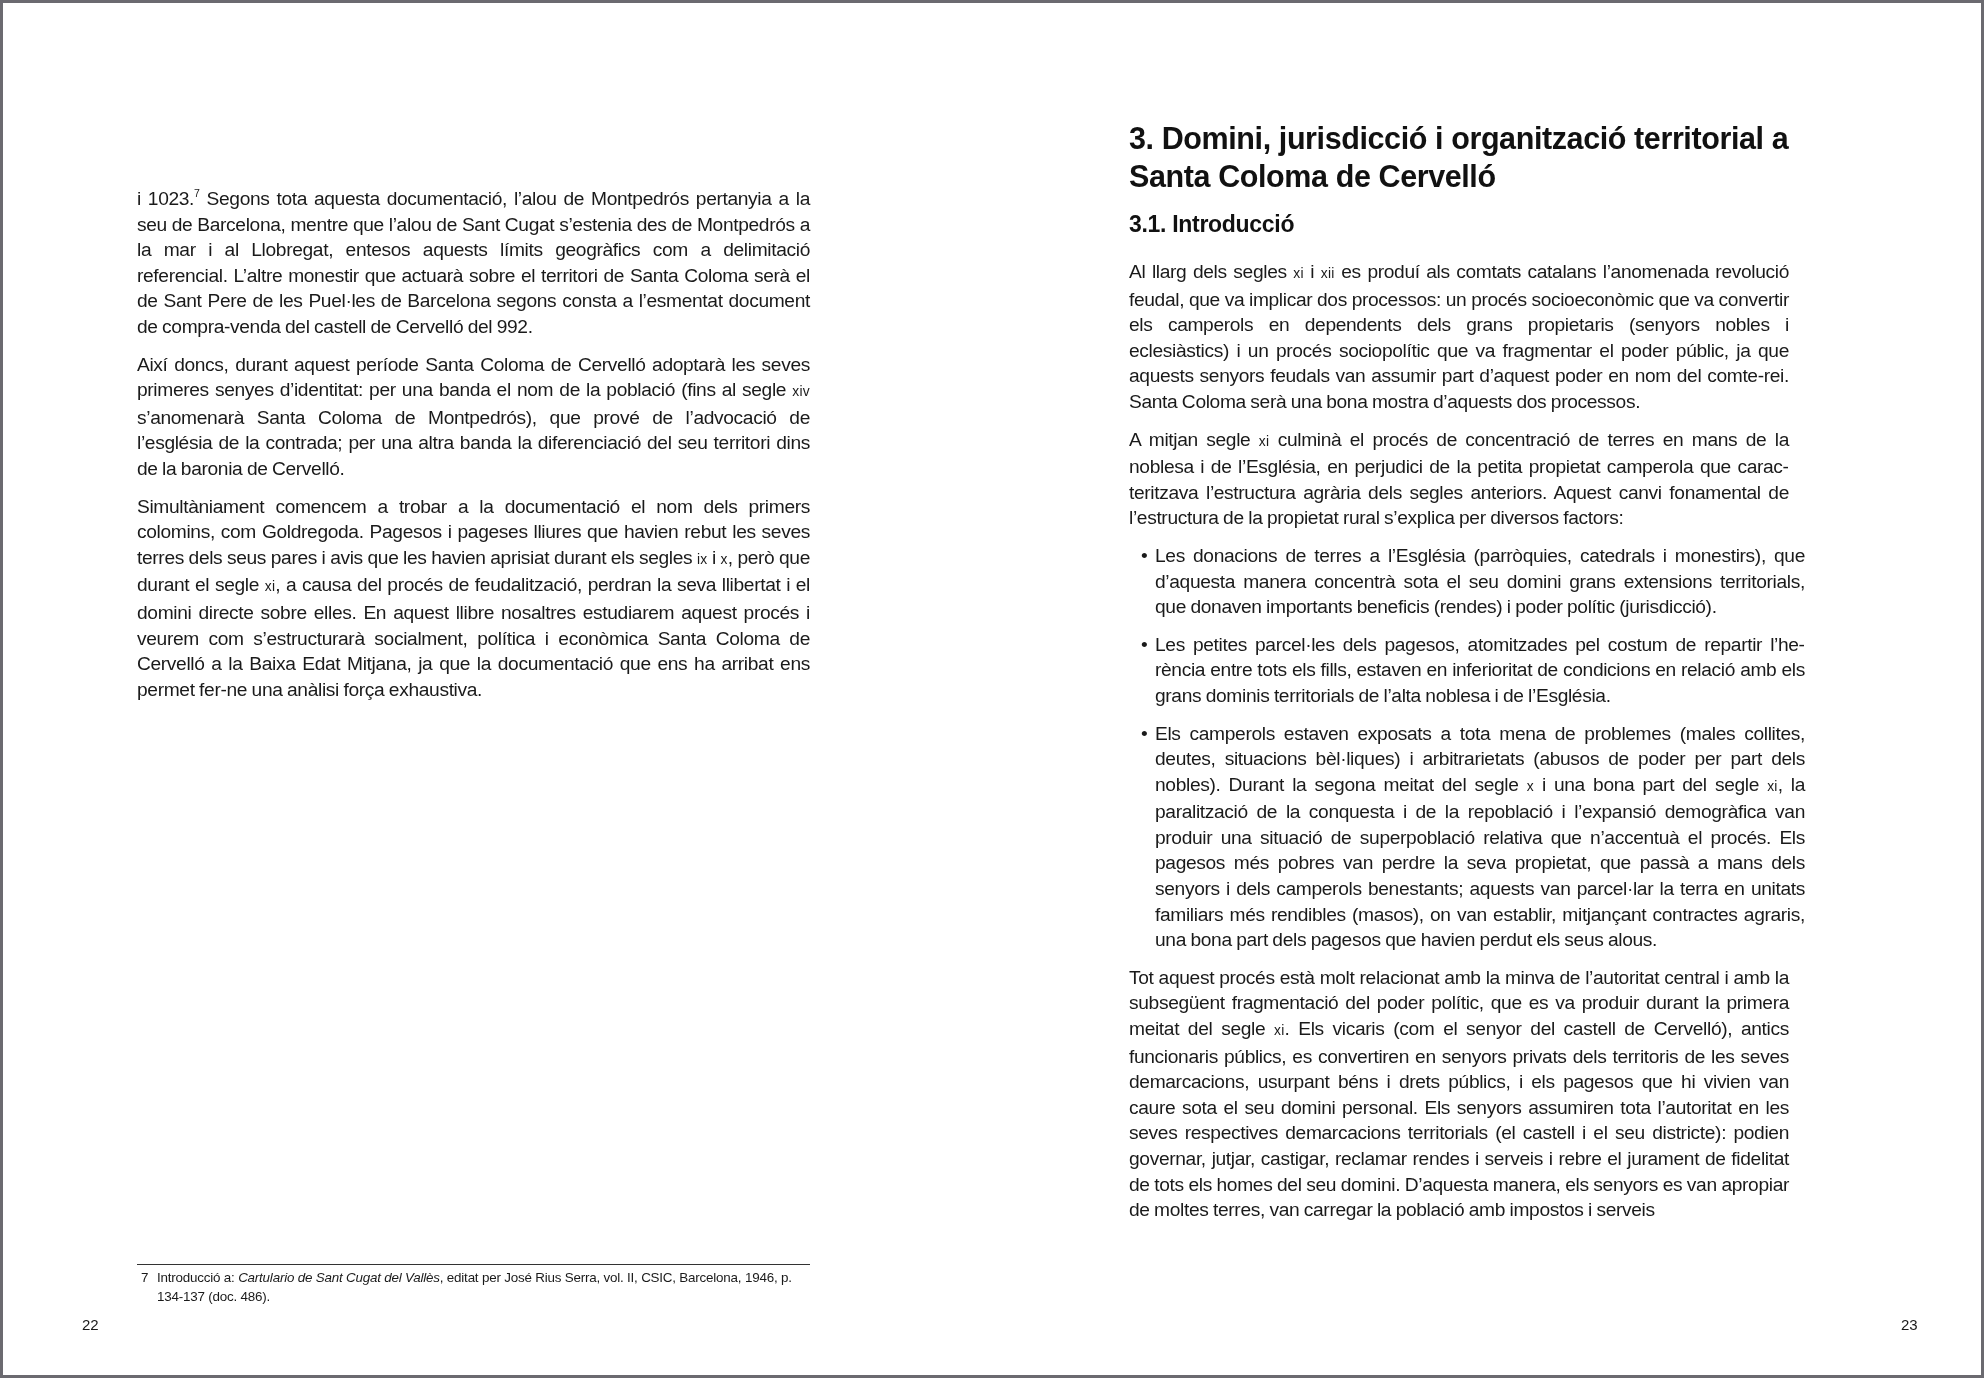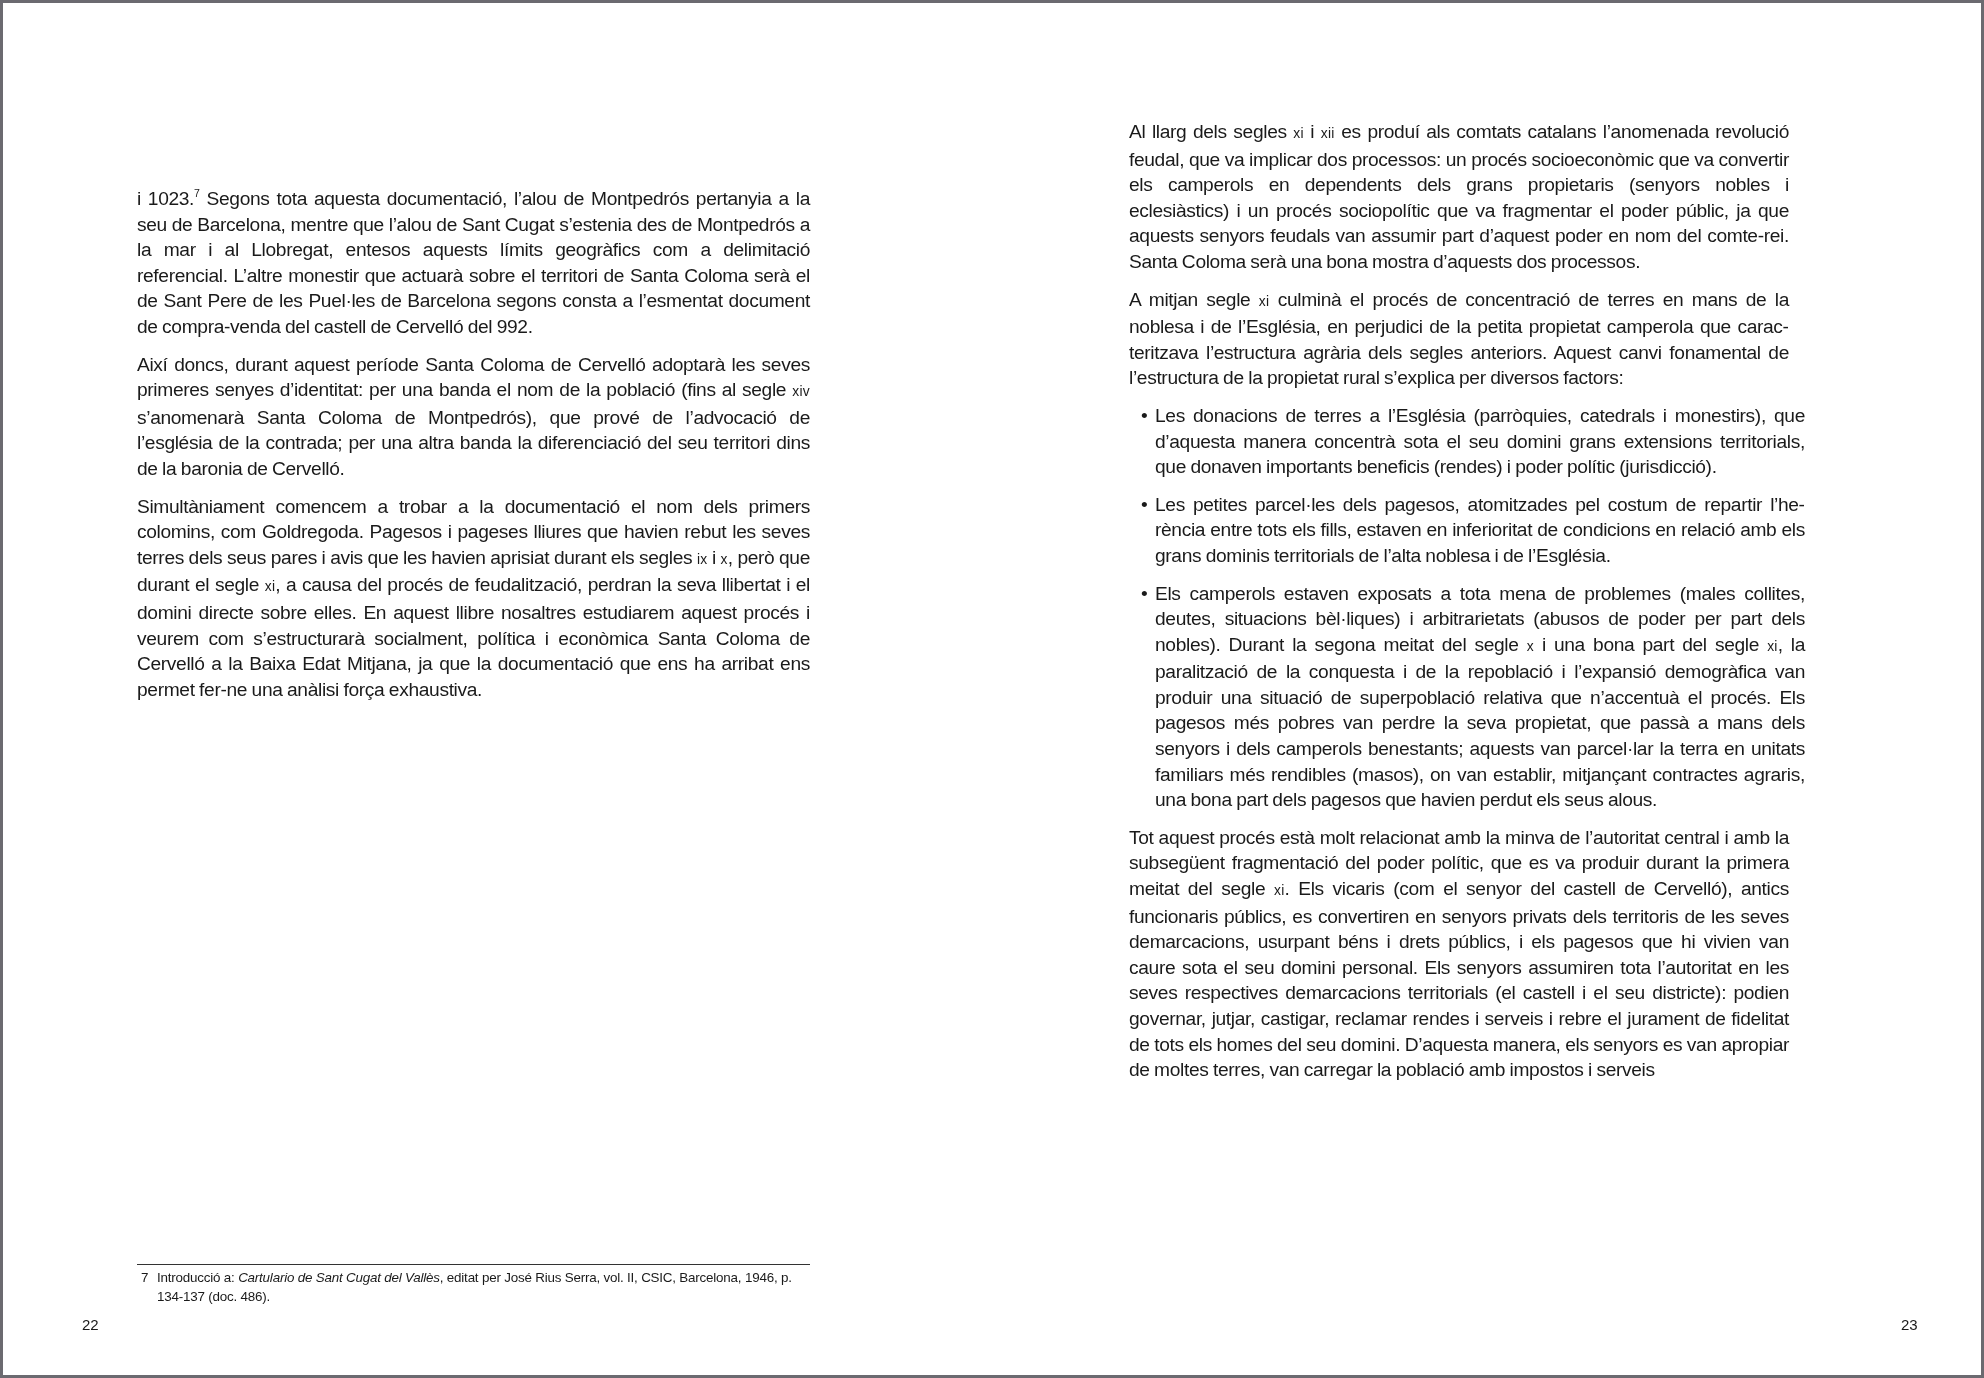--- a/index.html
+++ b/index.html
@@ -117,20 +117,22 @@
     <div class="footnote">
       <span class="fn-num">7</span>
       <span class="fn-text"><span>Introducció a: </span><em>Cartulario de Sant Cugat del Vallès</em><span>, editat per José Rius Serra, vol. II, CSIC, Barcelona, 1946, p. 134-137 (doc. 486).</span></span>
     </div>
 
     <div class="page-number pn-left">22</div>
   </div>
 
   <div class="page page-right"></div>
   <div class="right-col">
+    <h1 class="chapter-title">3. Domini, jurisdicció i organització territorial a Santa Coloma de Cervelló</h1>
+    <h2 class="section-title">3.1. Introducció</h2>
     <div class="body">
       <p>Al llarg dels segles <span class="sc">xi</span> i <span class="sc">xii</span> es produí als comtats catalans l’anomenada revolució feudal, que va implicar dos processos: un procés socioeconòmic que va con­vertir els camperols en dependents dels grans propietaris (senyors nobles i eclesiàstics) i un procés sociopolític que va fragmentar el poder públic, ja que aquests senyors feudals van assumir part d’aquest poder en nom del comte-rei. Santa Coloma serà una bona mostra d’aquests dos processos.</p>
       <p>A mitjan segle <span class="sc">xi</span> culminà el procés de concentració de terres en mans de la noblesa i de l’Església, en perjudici de la petita propietat camperola que carac­teritzava l’estructura agrària dels segles anteriors. Aquest canvi fonamental de l’estructura de la propietat rural s’explica per diversos factors:</p>
       <ul class="factors">
         <li><span class="bullet">•</span><span>Les donacions de terres a l’Església (parròquies, catedrals i monestirs), que d’aquesta manera concentrà sota el seu domini grans extensions territori­als, que donaven importants beneficis (rendes) i poder polític (jurisdicció).</span></li>
         <li><span class="bullet">•</span><span>Les petites parcel·les dels pagesos, atomitzades pel costum de repartir l’he­rència entre tots els fills, estaven en inferioritat de condicions en relació amb els grans dominis territorials de l’alta noblesa i de l’Església.</span></li>
         <li><span class="bullet">•</span><span>Els camperols estaven exposats a tota mena de problemes (males collites, deutes, situacions bèl·liques) i arbitrarietats (abusos de poder per part dels nobles). Durant la segona meitat del segle <span class="sc">x</span> i una bona part del segle <span class="sc">xi</span>, la paralització de la conquesta i de la repoblació i l’expansió demogràfica van produir una situació de superpoblació relativa que n’accentuà el procés. Els pagesos més pobres van perdre la seva propietat, que passà a mans dels senyors i dels camperols benestants; aquests van parcel·lar la terra en uni­tats familiars més rendibles (masos), on van establir, mitjançant contractes agraris, una bona part dels pagesos que havien perdut els seus alous.</span></li>
       </ul>
       <p>Tot aquest procés està molt relacionat amb la minva de l’autoritat central i amb la subsegüent fragmentació del poder polític, que es va produir durant la primera meitat del segle <span class="sc">xi</span>. Els vicaris (com el senyor del castell de Cervelló), antics funcionaris públics, es convertiren en senyors privats dels territoris de les seves demarcacions, usurpant béns i drets públics, i els pagesos que hi vivi­en van caure sota el seu domini personal. Els senyors assumiren tota l’autoritat en les seves respectives demarcacions territorials (el castell i el seu districte): podien governar, jutjar, castigar, reclamar rendes i serveis i rebre el jurament de fidelitat de tots els homes del seu domini. D’aquesta manera, els senyors es van apropiar de moltes terres, van carregar la població amb impostos i serveis</p>
     </div>

